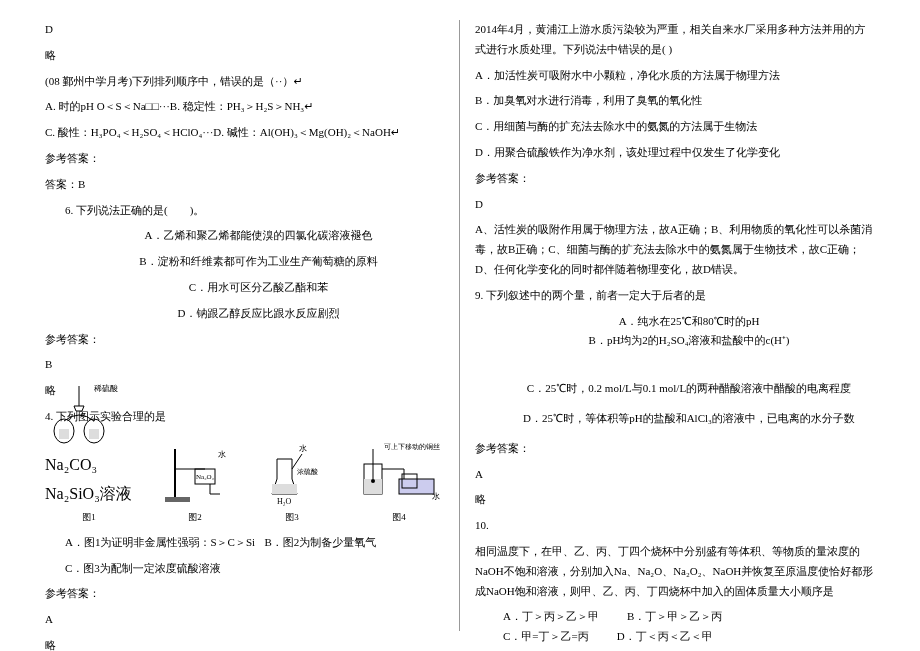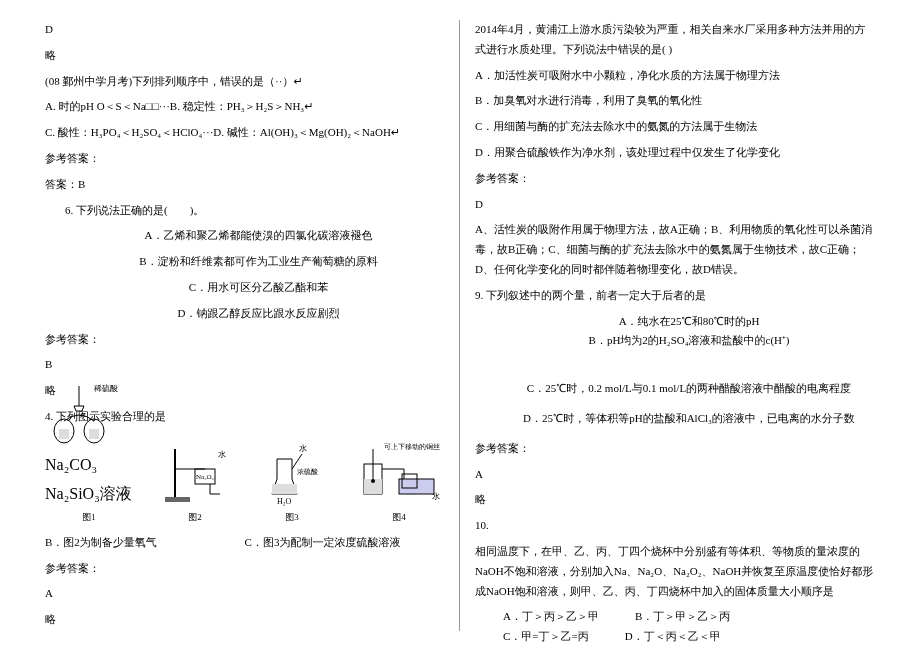--- a/index.html
+++ b/index.html
@@ -49,21 +49,21 @@
       display: flex;
       flex-direction: column;
       align-items: center;
       font-size: 9px;
     }
     .diagram svg {
       display: block;
     }
     .option-row {
       display: flex;
-      gap: 36px;
+      gap: 28px;
       padding-left: 28px;
     }
     .small {
       font-size: 16px;
     }
   </style>
 </head>
 <body>
 
 <div class="column col-left">
@@ -135,20 +135,21 @@
         <rect x="45" y="40" width="35" height="15" fill="#cce" stroke="#000"></rect>
         <rect x="48" y="35" width="15" height="14" fill="none" stroke="#000"></rect>
         <text x="30" y="10" font-size="7">可上下移动的铜丝</text>
         <text x="78" y="60" font-size="8">水</text>
       </svg>
       <div>图4</div>
     </div>
   </div>
 
   <div style="display:flex; flex-wrap:wrap;">
+    <div class="item indent" style="width:55%">A．图1为证明非金属性强弱：S＞C＞Si</div>
     <div class="item" style="width:45%">B．图2为制备少量氧气</div>
     <div class="item indent" style="width:55%">C．图3为配制一定浓度硫酸溶液</div>
   </div>
   <div class="item bold">参考答案：</div>
   <div class="item">A</div>
   <div class="item">略</div>
 
 </div>
 
 <div class="column">

